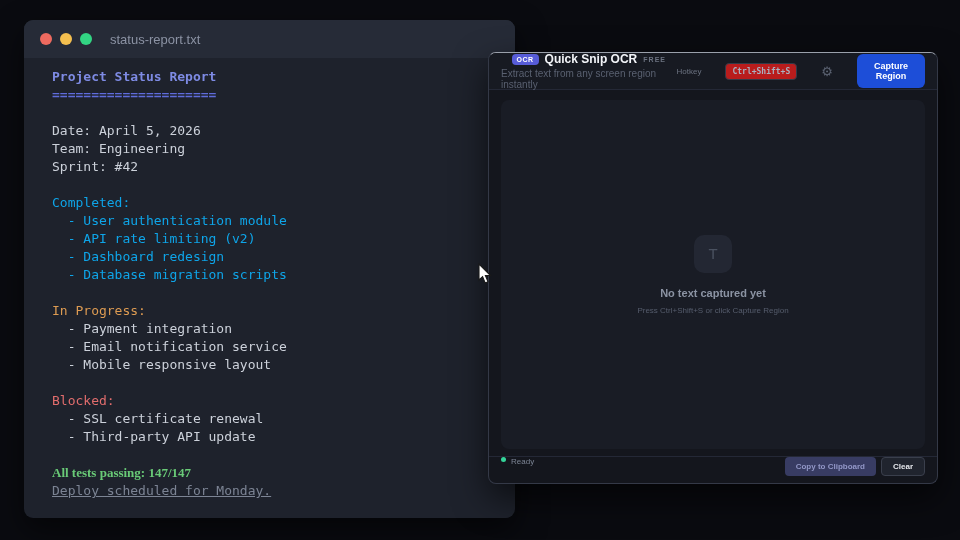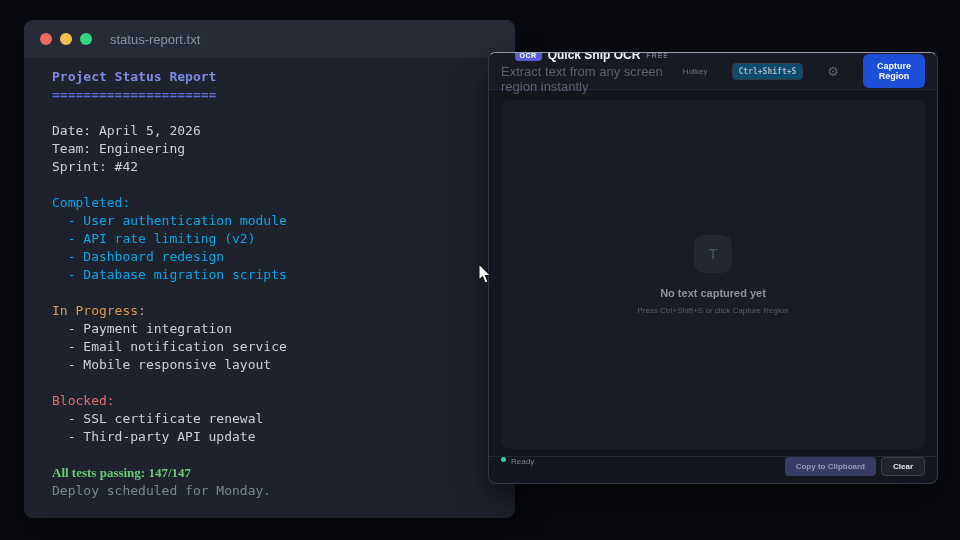--- a/index.html
+++ b/index.html
@@ -43,21 +43,21 @@
     margin-left: 12px;
   }
   .line { height: 18px; }
   .line.heading   { color: #7e8be4; font-weight: bold; }
   .line.underline { color: #5f6cdb; font-weight: bold; }
   .line.plain     { color: #ccd1da; }
   .line.green     { color: #0ea5e9; }
   .line.orange    { color: #dd9b52; }
   .line.red       { color: #e16d6d; }
   .line.green-bold{ color: #69ca77; font-weight: bold; font-family: Liberation Serif, serif; }
-  .line.dim       { color: #7c8494; }
+  .line.dim       { color: #7c8494; text-decoration: underline; }
 
   
   .ocr-window {
     position: absolute;
     left: 488px; top: 52px;
     width: 450px; height: 432px;
     background: #14161d;
     border: 1px solid #343947;
     border-top-color: #9aa0ab;
     border-radius: 8px;
@@ -81,25 +81,25 @@
     background: #575cd8;
     color: #ffffff;
     font-size: 7px;
     font-weight: bold;
     padding: 2px 5px;
     border-radius: 4px;
     letter-spacing: 0.5px;
   }
   .ocr-title { color: #f2f4f8; font-size: 12px; font-weight: bold; }
   .ocr-plan { color: #6b7280; font-size: 7px; font-weight: bold; letter-spacing: 1px; }
-  .ocr-subtitle { color: #596070; font-size: 13px; }
+  .ocr-subtitle { color: #596070; font-size: 10px; }
   .ocr-header-right { margin-left: auto; display: flex; align-items: center; gap: 24px; }
   .hotkey-label { color: #6b7280; font-size: 8px; }
   .hotkey-kbd {
-    background: #0c4a6e;
+    background: #b91c1c;
     border: 1px solid #343a48;
     border-radius: 4px;
     color: #aab1c0;
     font-family: "DejaVu Sans Mono", monospace;
     font-size: 8px;
     font-weight: bold;
     padding: 3px 6px;
   }
   .gear-icon { color: #5a6170; font-size: 13px; cursor: default; line-height: 1; }
   .capture-btn {

